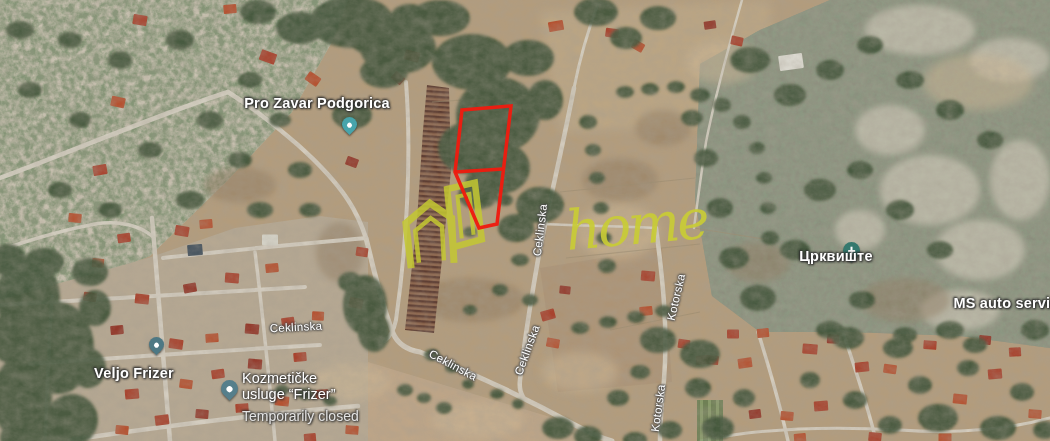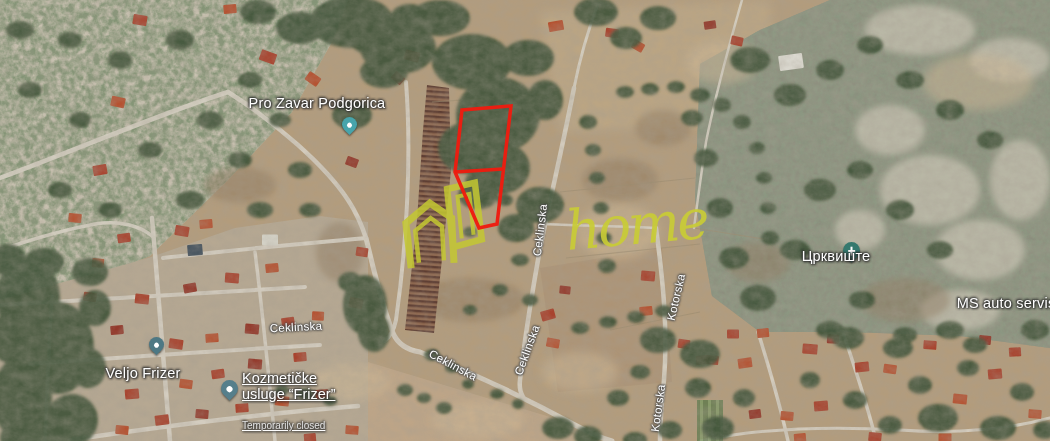--- a/index.html
+++ b/index.html
@@ -1,27 +1,27 @@
 <!DOCTYPE html>
 <html><head>
 <meta charset="utf-8">
 <style>
   html,body{margin:0;padding:0;background:#222;}
   .stage{position:relative;width:1050px;height:441px;overflow:hidden;
          font-family:"Liberation Sans",sans-serif;background:#b39c7c;}
   .stage svg.layer{position:absolute;left:0;top:0;}
   
   .place-label{position:absolute;transform:translate(-50%,-50%);color:#fff;
-    font-size:14.5px;font-weight:400;letter-spacing:.2px;white-space:nowrap;z-index:30;
+    font-size:14.5px;font-weight:700;letter-spacing:.2px;white-space:nowrap;z-index:30;
     text-shadow:0 0 3px rgba(45,45,45,.95),0 0 3px rgba(45,45,45,.9),
                 1px 1px 2px rgba(45,45,45,.95),-1px -1px 2px rgba(45,45,45,.85);}
   .poi-block{position:absolute;z-index:30;color:#fff;font-size:14.5px;font-weight:500;
     line-height:16px;white-space:nowrap;
-    text-shadow:0 0 3px rgba(45,45,45,.95),1px 1px 2px rgba(45,45,45,.95),-1px -1px 2px rgba(45,45,45,.85);text-decoration:underline;}
-  .poi-status{font-size:10px;font-weight:400;color:#e3e3e3;margin-top:16px;}
+    text-shadow:0 0 3px rgba(45,45,45,.95),1px 1px 2px rgba(45,45,45,.95),-1px -1px 2px rgba(45,45,45,.85);}
+  .poi-status{font-size:14px;font-weight:400;color:#e3e3e3;margin-top:6px;}
   .road-label{position:absolute;color:#fff;font-size:11.5px;font-weight:400;
     white-space:nowrap;z-index:25;letter-spacing:.3px;
     text-shadow:-1px 0 2px rgba(75,75,75,.95),1px 0 2px rgba(75,75,75,.95),
                  0 -1px 2px rgba(75,75,75,.95),0 1px 2px rgba(75,75,75,.95);}
   
   .pin{position:absolute;z-index:28;border-radius:50% 50% 0 50%;transform:rotate(45deg);
        box-shadow:1px 1px 2px rgba(0,0,0,.45);}
   .pin .dot{position:absolute;left:50%;top:50%;transform:translate(-50%,-50%);
        background:#fff;border-radius:50%;}
   .pin .bar-v,.pin .bar-h{position:absolute;left:50%;top:50%;background:#fff;}
@@ -387,21 +387,21 @@
   <svg class="layer" width="1050" height="441" viewBox="0 0 1050 441" style="z-index:12">
     <polygon points="462,110 511,106 497,224 479,228 455,172" fill="none" stroke="#ee1c0f" stroke-width="3.5" stroke-linejoin="miter" opacity=".97"></polygon>
     <line x1="455" y1="172" x2="503" y2="169" stroke="#ee1c0f" stroke-width="3.5" opacity=".97"></line>
   </svg>
 
   <div class="place-label" style="left:317px;top:103px">Pro Zavar Podgorica</div>
   <div class="pin pin-teal" style="left:342px;top:117px;width:15px;height:15px">
       <span class="dot" style="width:5px;height:5px"></span>
     </div>
 
-  <div class="place-label" style="left:143px;top:373px">Veljo Frizer</div>
+  <div class="place-label" style="left:134px;top:373px">Veljo Frizer</div>
   <div class="pin pin-slate1" style="left:149px;top:337px;width:15px;height:15px">
       <span class="dot" style="width:5px;height:5px"></span>
     </div>
 
   <div class="poi-block" style="left:242px;top:370px">
     <div>Kozmetičke</div>
     <div>usluge “Frizer”</div>
     <div class="poi-status">Temporarily closed</div>
   </div>
   <div class="pin pin-slate2" style="left:221px;top:380px;width:17px;height:17px">

